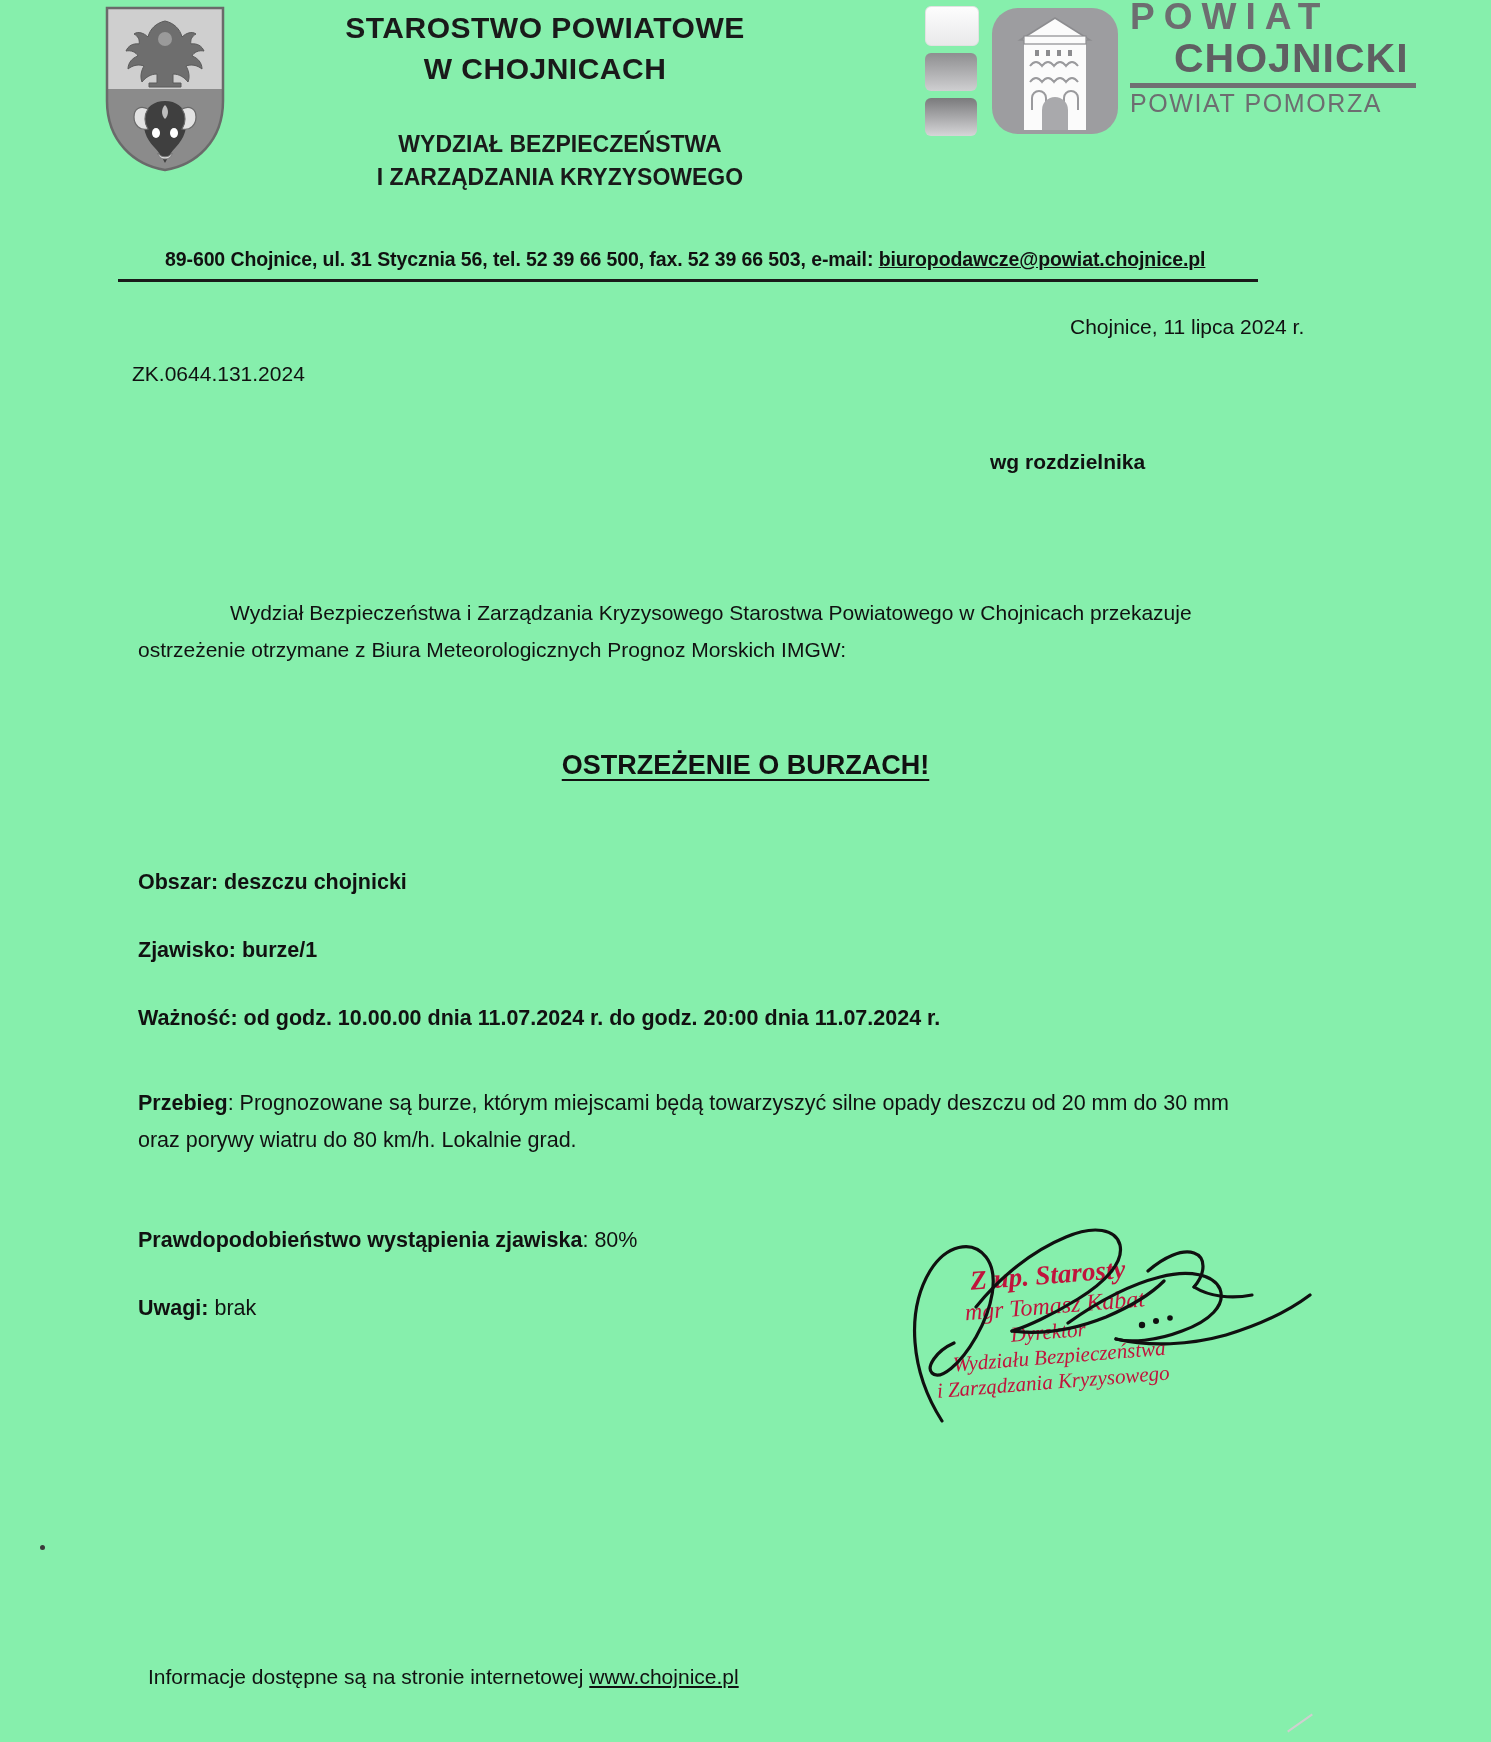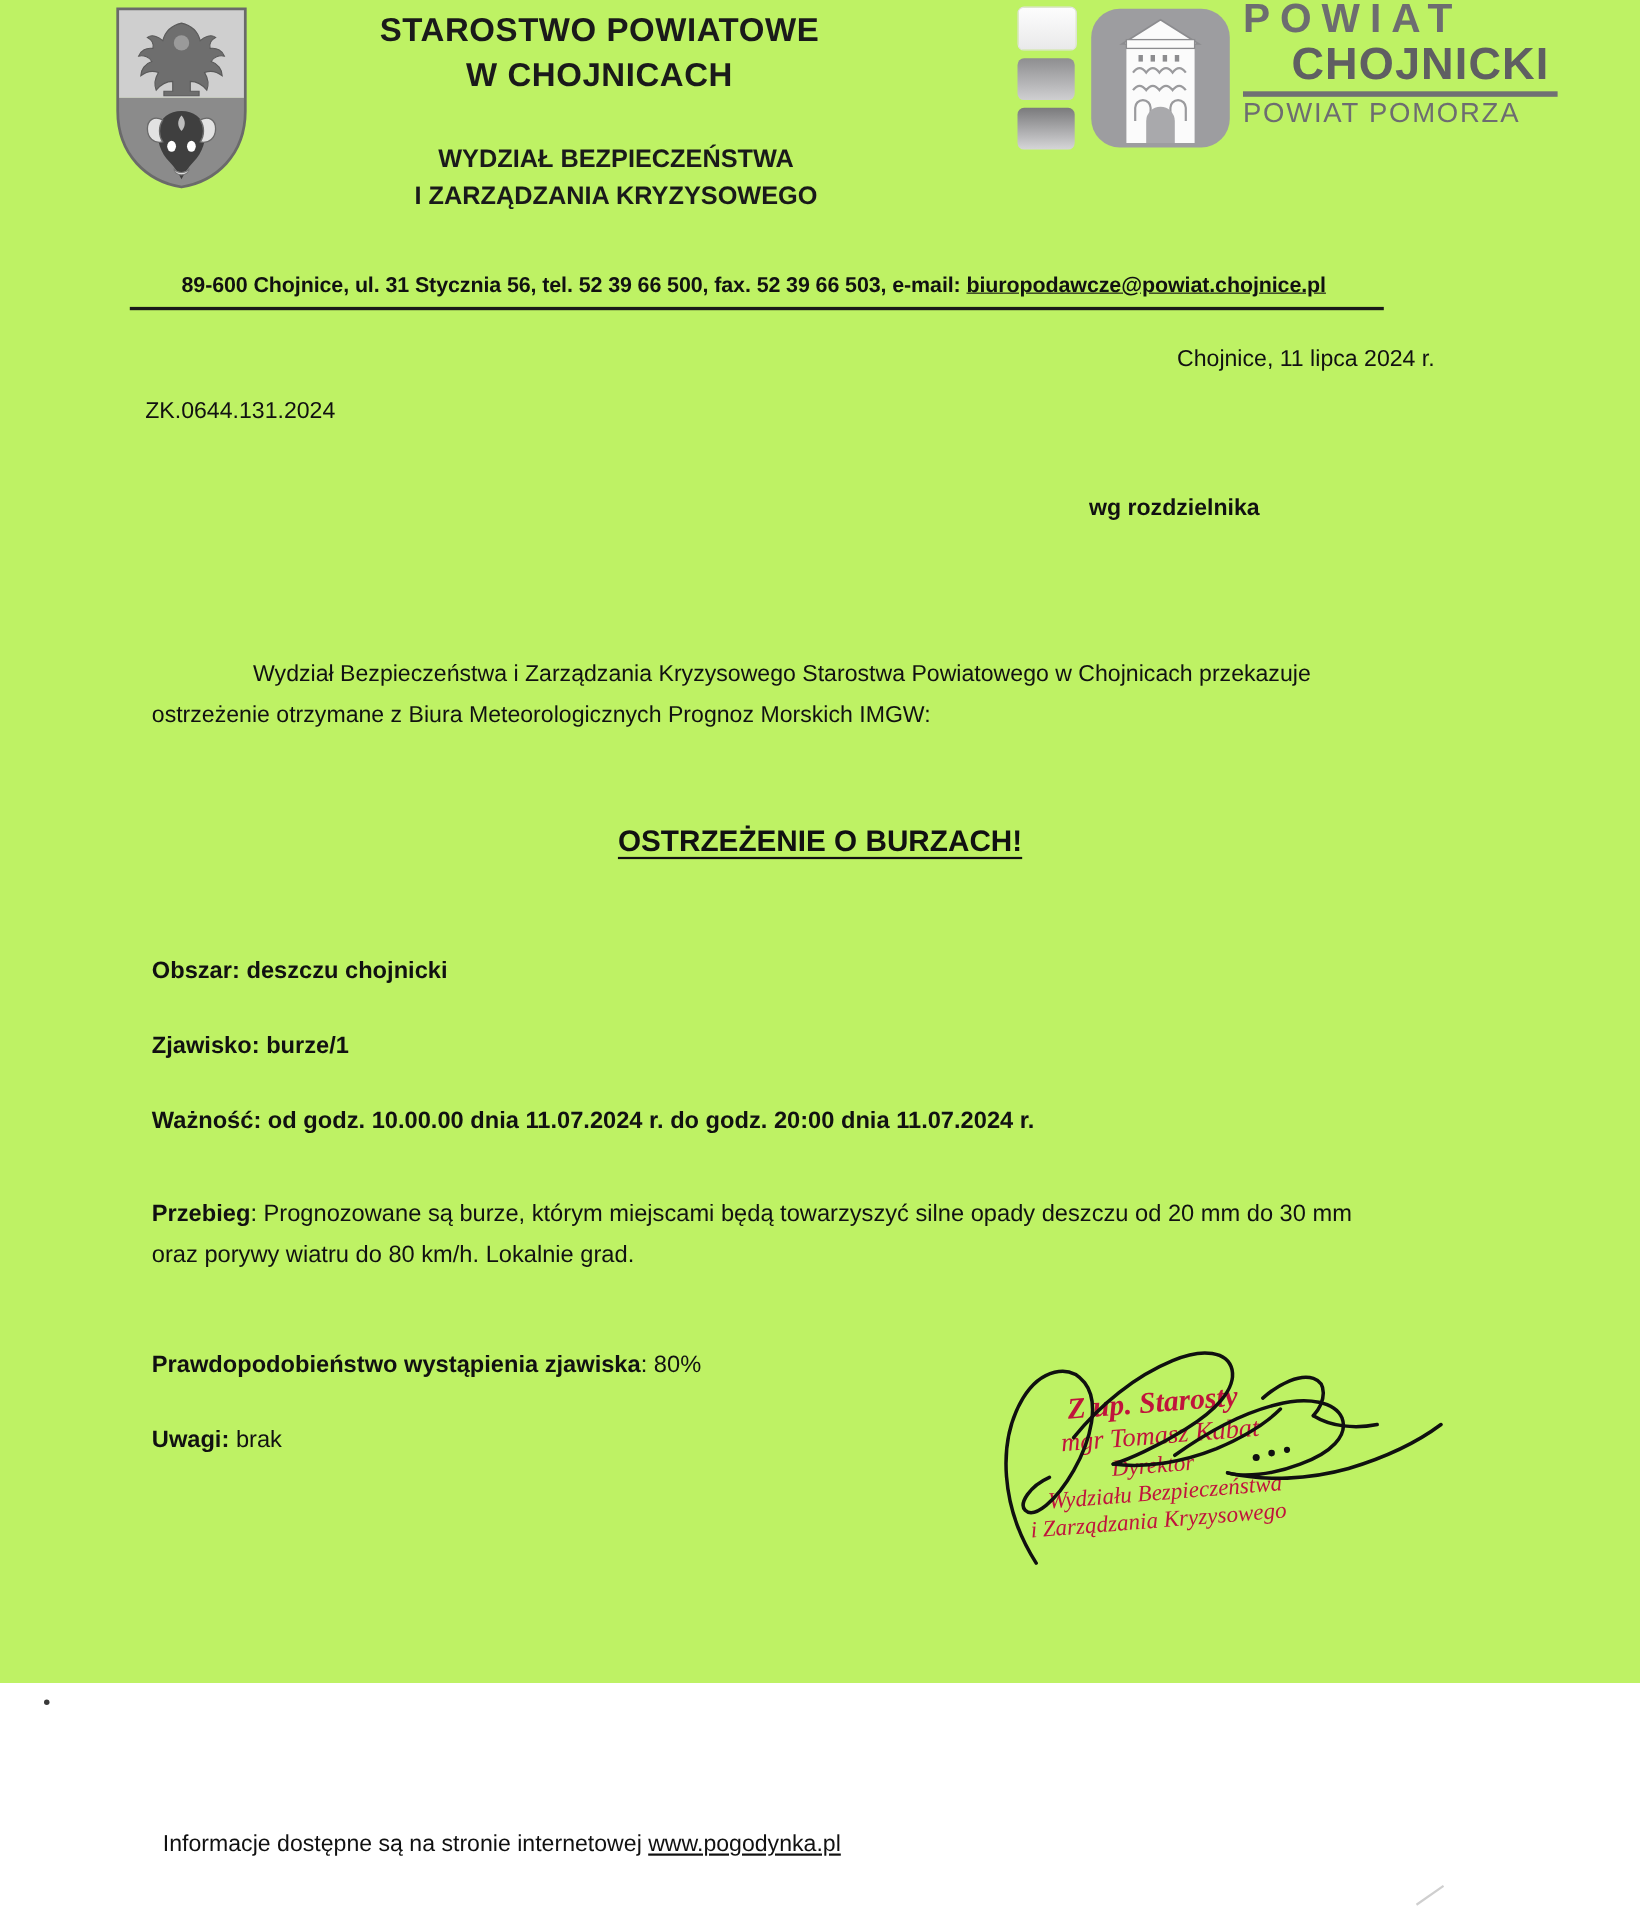--- a/index.html
+++ b/index.html
@@ -4,21 +4,21 @@
 <title>Ostrzeżenie o burzach</title>
 <style>
   html,body{margin:0;padding:0;background:#ffffff;}
   body{
     width:1491px; height:1742px;
     font-family:"Liberation Sans", sans-serif;
     color:#101010;
     position:relative;
     overflow:hidden;
   }
-  .page{position:relative;width:1491px;height:1530px;background:#bef264;}
+  .page{position:relative;width:1491px;height:1742px;background:#86efac;}
 
   
   .header{position:relative;height:225px;}
   .crest{
     position:absolute;left:104px;top:5px;width:122px;height:168px;
   }
   .crest svg{display:block;}
   .org-title{
     position:absolute;left:250px;top:8px;width:590px;
     text-align:center;
@@ -284,15 +284,15 @@
         <circle cx="262" cy="140" r="3.2"></circle>
         <circle cx="276" cy="136" r="3.0"></circle>
         <circle cx="290" cy="133" r="2.8"></circle>
       </g>
     </svg>
   </div>
 
   <div class="speck"></div>
   <div class="speck2"></div>
 
-  <div class="footer"><span>Informacje dostępne są na stronie internetowej </span><span class="url">www.pogodynka.pl</span></div>
+  <div class="footer"><span>Informacje dostępne są na stronie internetowej </span><span class="url">www.chojnice.pl</span></div>
 
 </div>
 
 </body></html>

